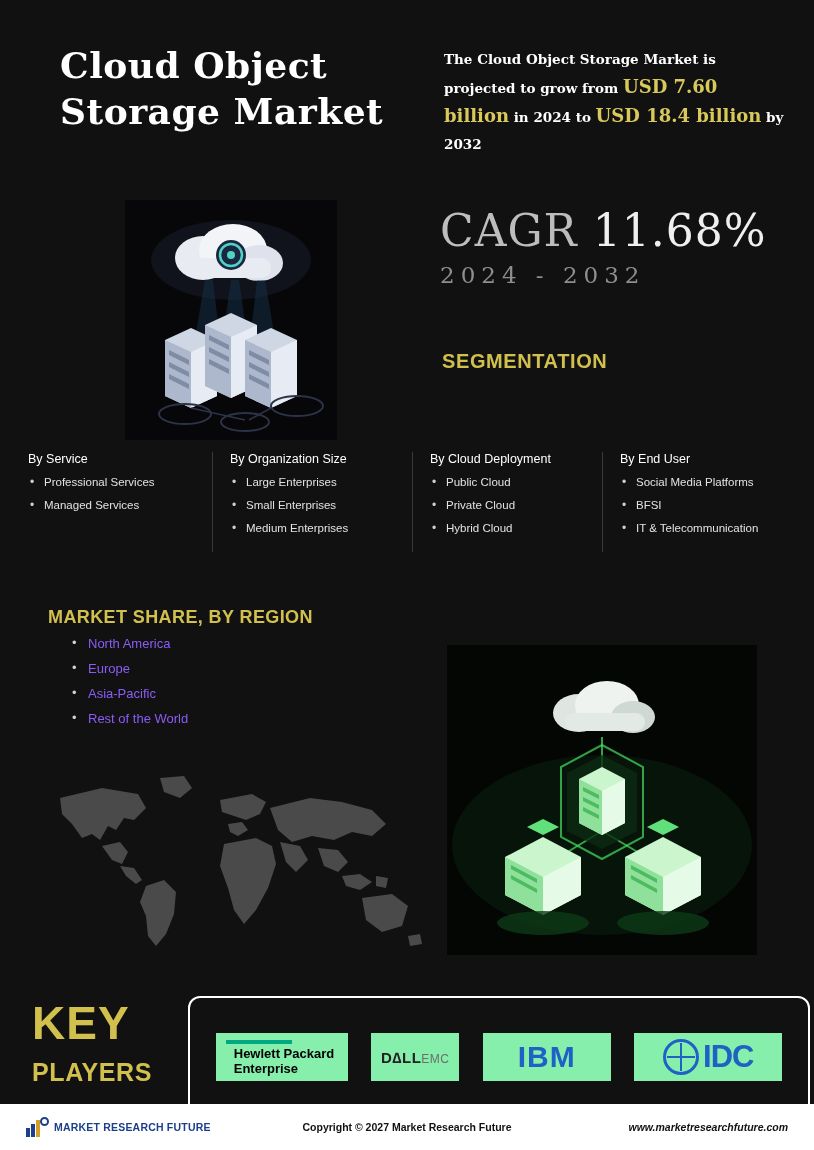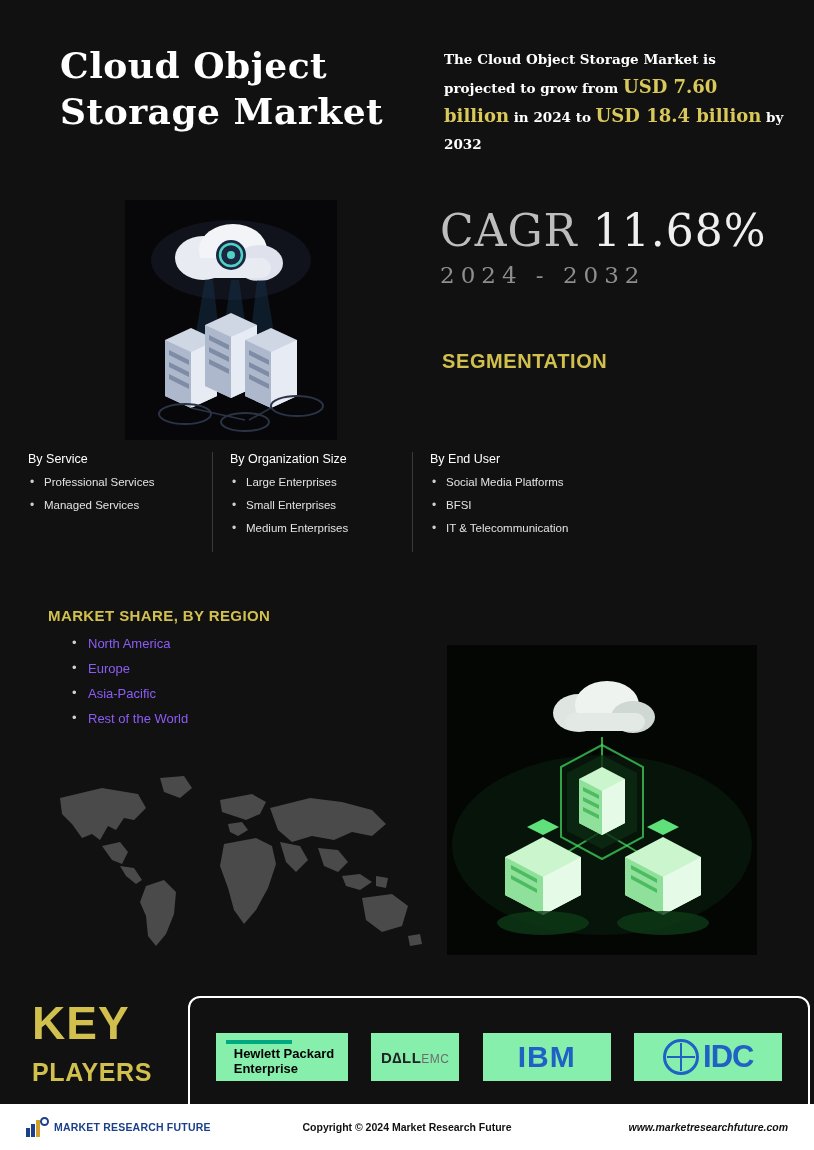--- a/index.html
+++ b/index.html
@@ -135,21 +135,21 @@
     height: 100px;
     background: #3a3a3a;
   }
 
   
   .ms-title {
     position: absolute;
     left: 48px;
     top: 607px;
     color: #d2c04e;
-    font-size: 15px;
+    font-size: 18px;
     font-weight: bold;
     letter-spacing: 0.4px;
   }
   .ms-list {
     position: absolute;
     left: 70px;
     top: 636px;
     list-style: none;
     margin: 0;
     padding: 0;
@@ -429,20 +429,29 @@
     </div>
     <div class="seg-col c1">
       <div class="seg-div" style="left:-18px"></div>
       <div class="seg-head">By Organization Size</div>
       <ul class="seg-list">
         <li>Large Enterprises</li>
         <li>Small Enterprises</li>
         <li>Medium Enterprises</li>
       </ul>
     </div>
+    <div class="seg-col c2">
+      <div class="seg-div" style="left:-18px"></div>
+      <div class="seg-head">By Cloud Deployment</div>
+      <ul class="seg-list">
+        <li>Public Cloud</li>
+        <li>Private Cloud</li>
+        <li>Hybrid Cloud</li>
+      </ul>
+    </div>
     <div class="seg-col c3">
       <div class="seg-div" style="left:-18px"></div>
       <div class="seg-head">By End User</div>
       <ul class="seg-list">
         <li>Social Media Platforms</li>
         <li>BFSI</li>
         <li>IT &amp; Telecommunication</li>
       </ul>
     </div>
   </div>
@@ -576,17 +585,17 @@
   <div class="footer">
     <div class="brand">
       <div class="mark">
         <i></i>
           <i></i>
           <i></i>
           <span></span>
       </div>
       <div class="bname">MARKET RESEARCH FUTURE</div>
     </div>
-    <div class="copy">Copyright © 2024 Market Research Future</div>
+    <div class="copy">Copyright © 2027 Market Research Future</div>
     <div class="url">www.marketresearchfuture.com</div>
   </div>
 
 </div>
 
 </body></html>

